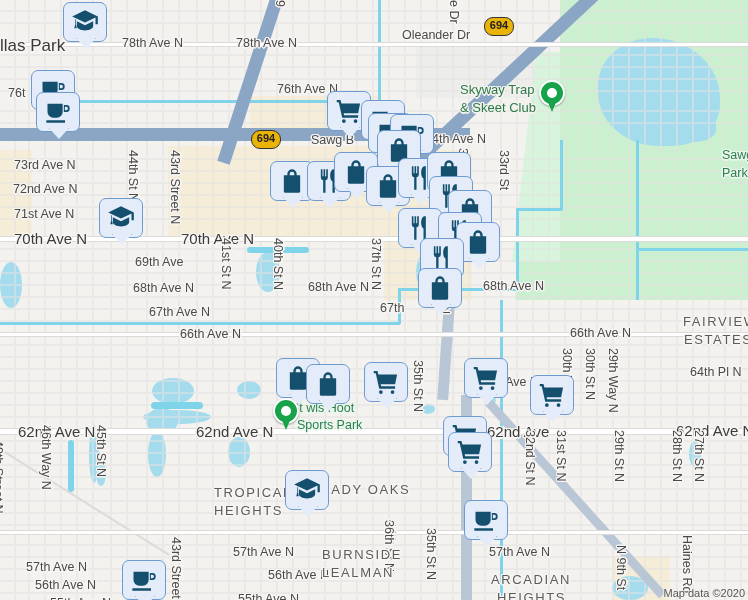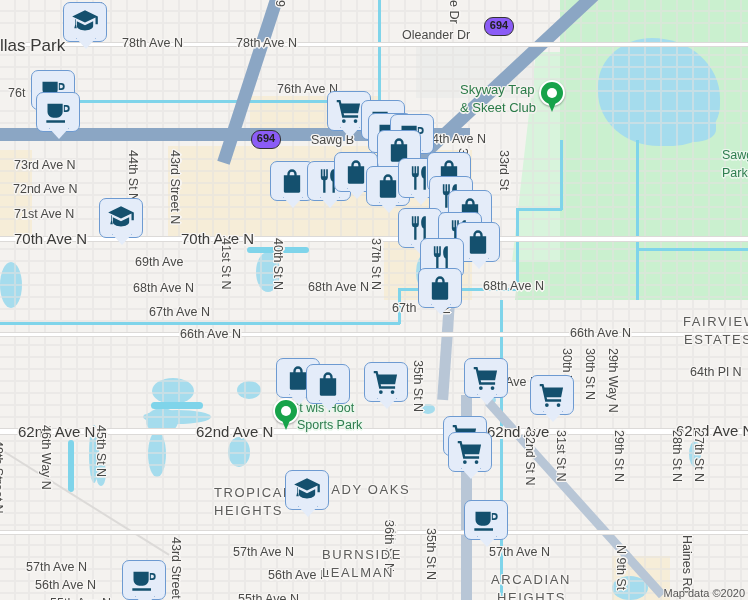--- a/index.html
+++ b/index.html
@@ -33,21 +33,21 @@
   .lbl-city{font-size:17px;color:#3a3a38;}
   .lbl-park{font-size:12.5px;color:#2e7d4f;
        text-shadow:1.5px 0 #eaf7ec,-1.5px 0 #eaf7ec,0 1.5px #eaf7ec,0 -1.5px #eaf7ec,
                    1px 1px #eaf7ec,-1px -1px #eaf7ec,1px -1px #eaf7ec,-1px 1px #eaf7ec;}
   .lbl-poi{font-size:13px;color:#2a7a48;
        text-shadow:1.5px 0 #f4f2ef,-1.5px 0 #f4f2ef,0 1.5px #f4f2ef,0 -1.5px #f4f2ef,
                    1px 1px #f4f2ef,-1px -1px #f4f2ef,1px -1px #f4f2ef,-1px 1px #f4f2ef;}
 
   
   .shield{position:absolute;width:28px;height:17px;border:1.6px solid #333;border-radius:9px;
-          background:#8b5cf6;color:#222;font-size:11px;line-height:15px;text-align:center;font-weight:bold;}
+          background:#eab308;color:#222;font-size:11px;line-height:15px;text-align:center;font-weight:bold;}
 
   
   .pin{position:absolute;width:44px;height:44px;}
   .pin .box{position:absolute;left:0;top:0;width:44px;height:40px;border-radius:7px;
             background:#e4ecf9;border:1.6px solid #6d9ad1;box-sizing:border-box;}
   .pin .tail{position:absolute;left:13px;top:36px;width:18px;height:11px;background:#e4ecf9;
              border-left:1.6px solid #6d9ad1;border-right:1.6px solid #6d9ad1;
              clip-path:polygon(0 0,100% 0,50% 100%);}
   .pin svg{position:absolute;left:8px;top:6px;width:28px;height:28px;fill:#14506e;}
   .pin .tailfix{position:absolute;left:14px;top:35px;width:16px;height:3px;background:#e4ecf9;}
@@ -250,21 +250,21 @@
       <div class="lbl " style="left: 14px; top: 158px;">73rd Ave N</div>
       <div class="lbl " style="left: 13px; top: 182px;">72nd Ave N</div>
       <div class="lbl " style="left: 14px; top: 207px;">71st Ave N</div>
       <div class="lbl lbl-big" style="left: 14px; top: 230px;">70th Ave N</div>
       <div class="lbl lbl-big" style="left: 181px; top: 230px;">70th Ave N</div>
       <div class="lbl " style="left: 135px; top: 255px;">69th Ave</div>
       <div class="lbl " style="left: 133px; top: 281px;">68th Ave N</div>
       <div class="lbl " style="left: 308px; top: 280px;">68th Ave N</div>
       <div class="lbl " style="left: 483px; top: 279px;">68th Ave N</div>
       <div class="lbl " style="left: 149px; top: 305px;">67th Ave N</div>
-      <div class="lbl " style="left: 392px; top: 301px;">67th</div>
+      <div class="lbl " style="left: 380px; top: 301px;">67th</div>
       <div class="lbl " style="left: 180px; top: 327px;">66th Ave N</div>
       <div class="lbl " style="left: 570px; top: 326px;">66th Ave N</div>
       <div class="lbl " style="left: 690px; top: 365px;">64th Pl N</div>
       <div class="lbl " style="left: 492px; top: 375px;">th Ave N</div>
       <div class="lbl lbl-big" style="left: 18px; top: 423px;">62nd Ave N</div>
       <div class="lbl lbl-big" style="left: 196px; top: 423px;">62nd Ave N</div>
       <div class="lbl lbl-big" style="left: 487px; top: 423px;">62nd Ave</div>
       <div class="lbl lbl-big" style="left: 676px; top: 422px;">62nd Ave N</div>
       <div class="lbl " style="left: 26px; top: 560px;">57th Ave N</div>
       <div class="lbl " style="left: 233px; top: 545px;">57th Ave N</div>

